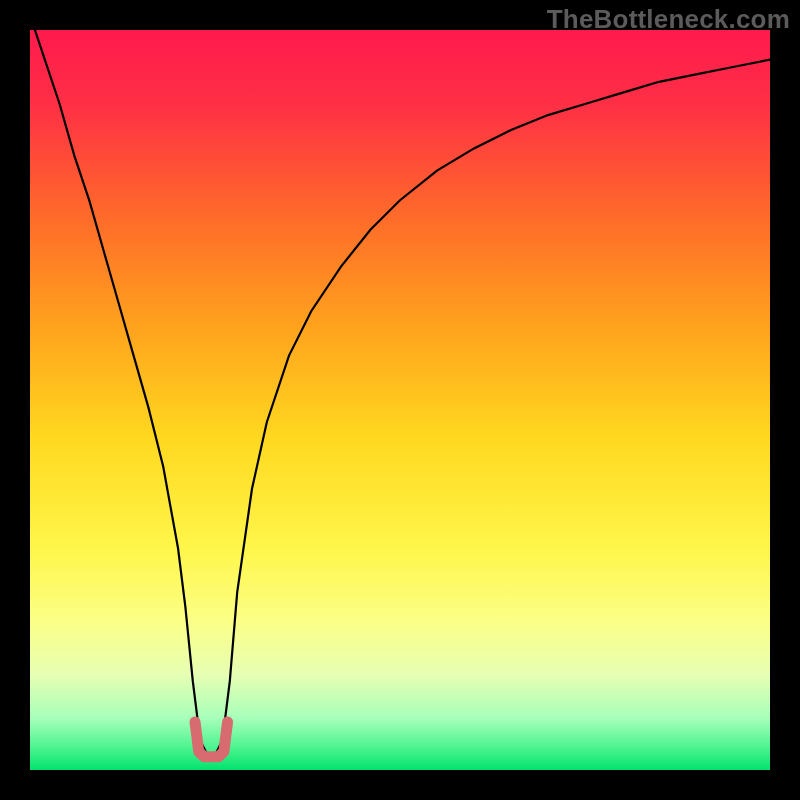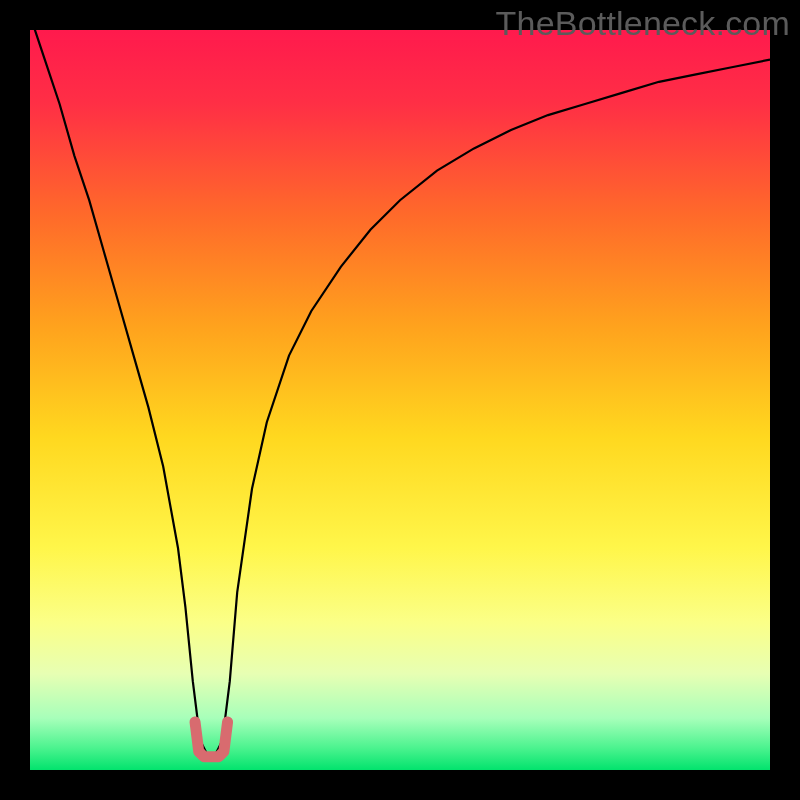--- a/index.html
+++ b/index.html
@@ -23,22 +23,22 @@
     top: 30px;
     width: 740px;
     height: 740px;
     overflow: hidden;
   }
   .watermark {
     position: absolute;
     top: 4px;
     right: 10px;
     color: #5b5b5b;
-    font-size: 34px;
-    font-weight: 400;
+    font-size: 26px;
+    font-weight: 700;
     letter-spacing: 0.2px;
     z-index: 20;
   }
   svg { display: block; }
 </style>
 </head>
 <body>
 
 <div class="frame">
 

